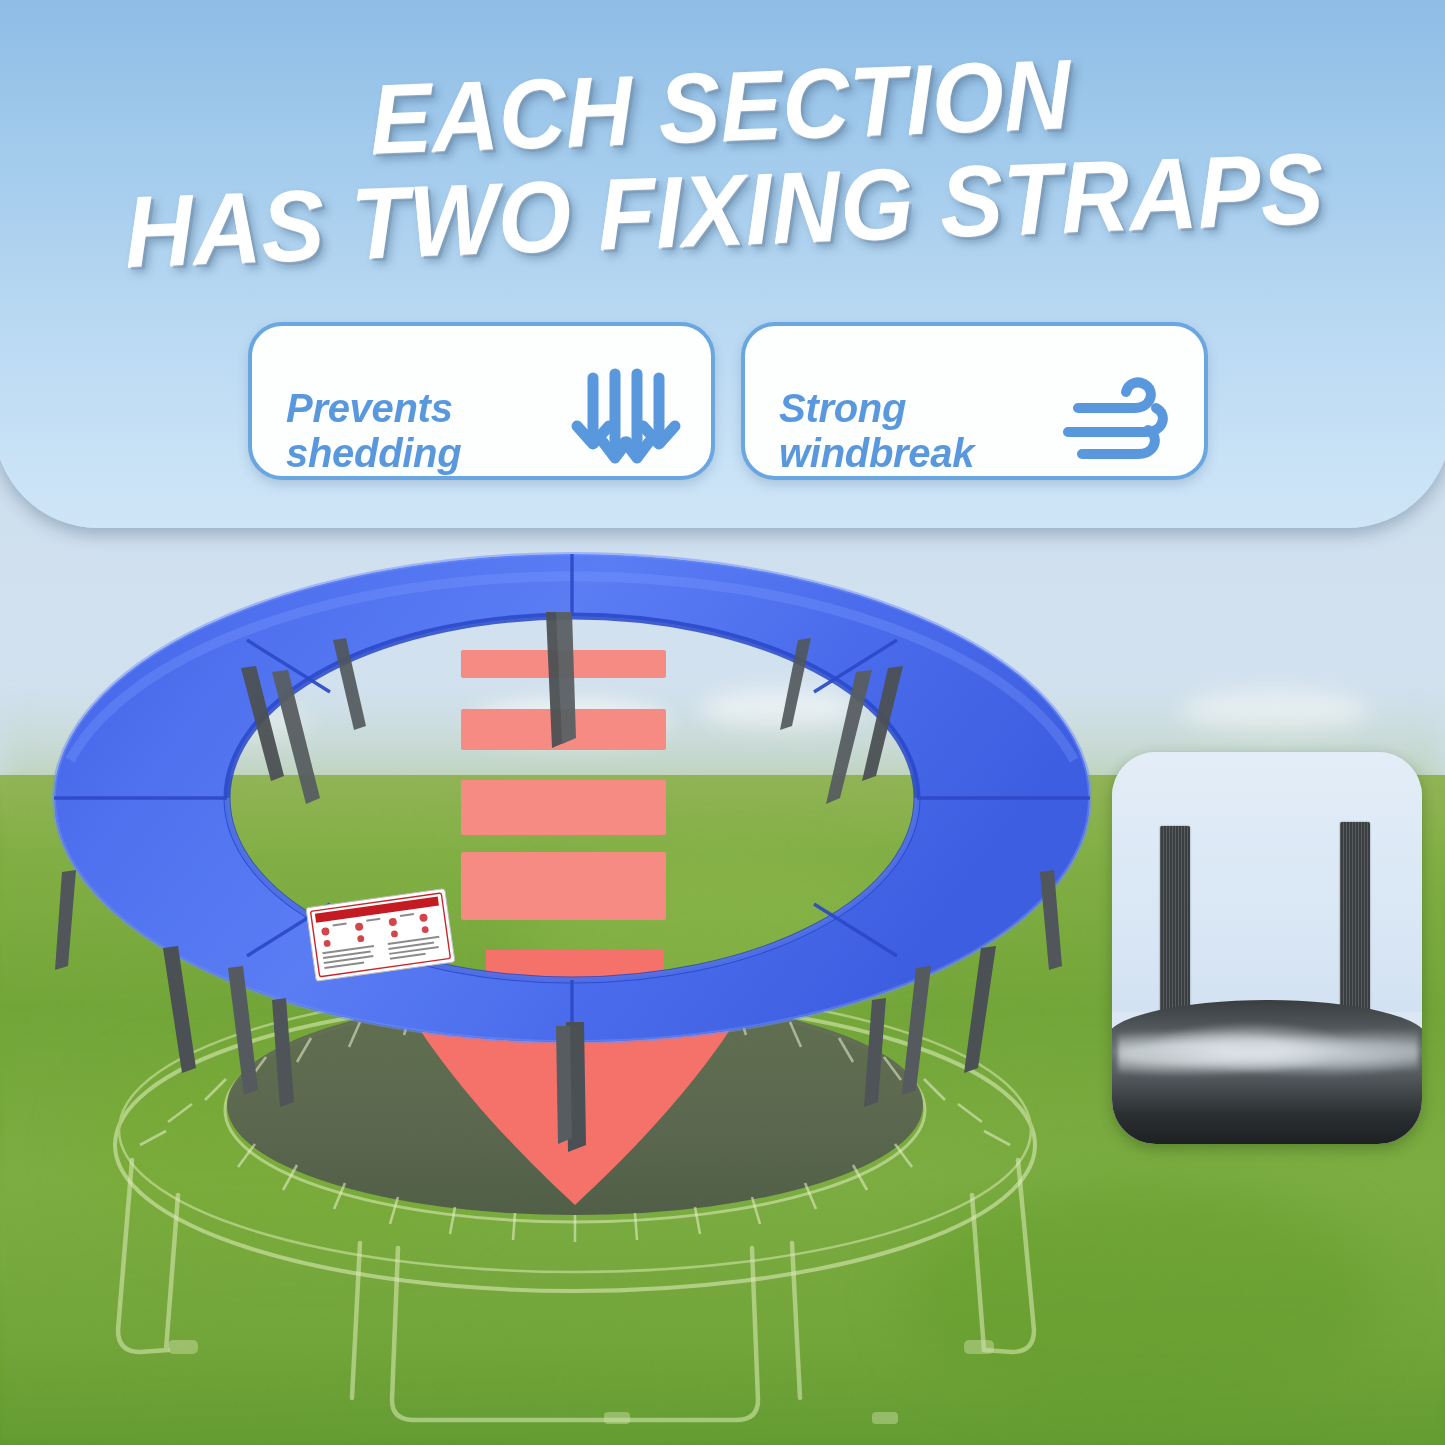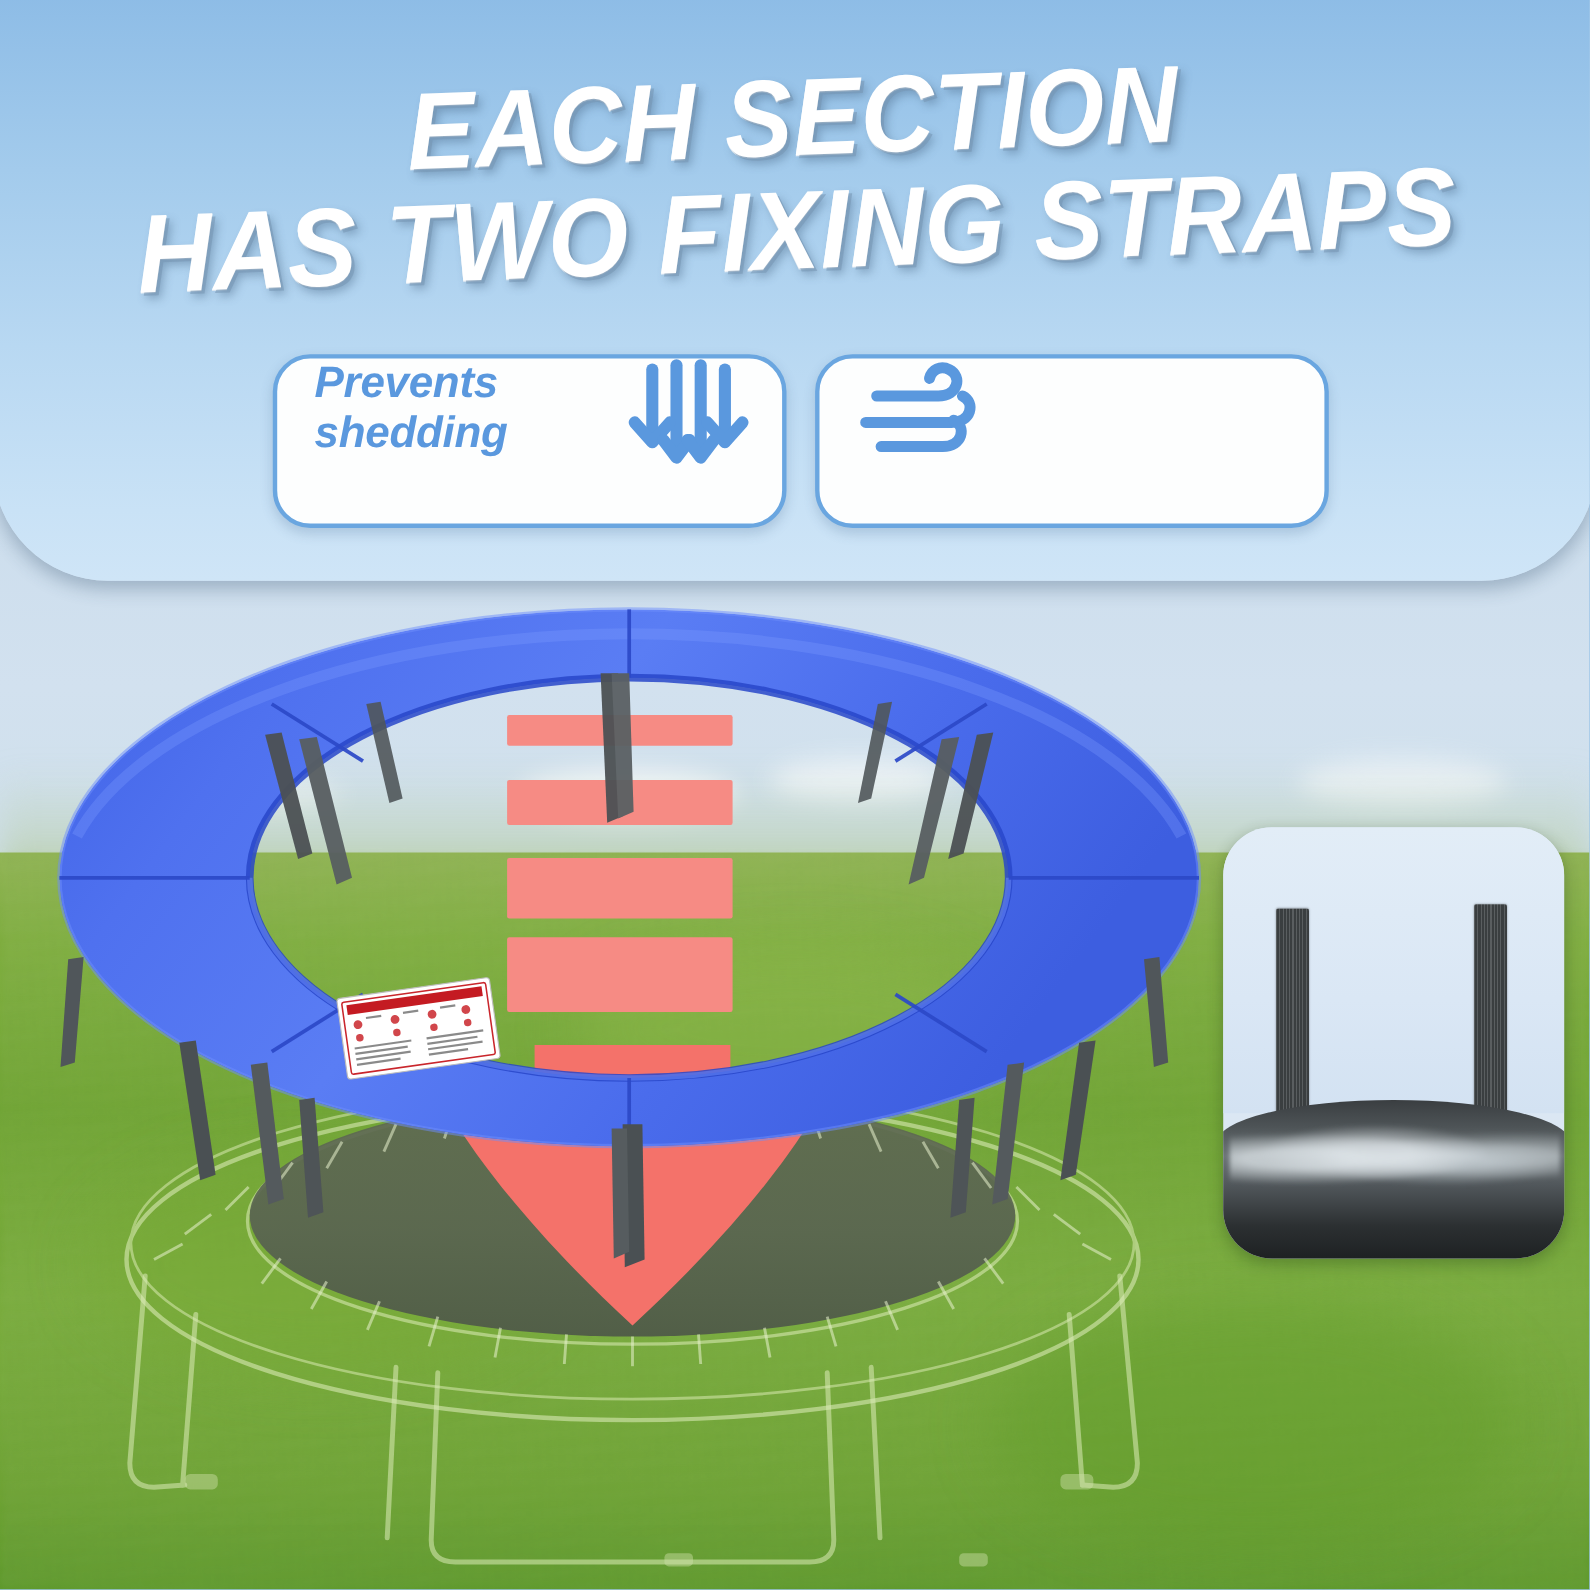--- a/index.html
+++ b/index.html
@@ -64,21 +64,21 @@
       0 1px 0 rgba(255,255,255,.9);
   }
   .headline-line.l2{ font-size:101px; }
 
   
   .badges {
     position:absolute; left:248px; top:322px; width:960px; height:158px;
     display:flex; gap:26px; align-items:stretch;
   }
   .badge {
-    flex:1 1 0; display:flex; align-items:flex-start; justify-content:space-between;
+    flex:1 1 0; display:flex; align-items:flex-end; justify-content:space-between;
     background:#fdfefe; border:4px solid #6aa6e0; border-radius:34px;
     padding:0 26px 0 34px;
     box-shadow:0 5px 11px rgba(60,95,135,.22);
   }
   .badge-label {
     color:#5a98de; font-weight:bold; font-style:italic;
     font-size:40px; line-height:1.12; letter-spacing:-.3px;
     white-space:pre-line;
   }
   .badge-icon { flex:0 0 auto; display:flex; align-items:center; justify-content:center; }
@@ -388,20 +388,22 @@
             <path d="M8,58 L24,76 L40,58"></path>
             <path d="M74,58 L90,76 L106,58"></path>
             <path d="M34,74 L46,90 L58,74"></path>
             <path d="M56,74 L68,90 L80,74"></path>
           </g>
         </svg>
       </span>
     </div>
 
     <div class="badge">
+      <span class="badge-label">Strong
+windbreak</span>
       <span class="badge-icon">
         <svg width="118" height="102" viewBox="0 0 118 102">
           <g fill="none" stroke="#5a98de" stroke-width="10" stroke-linecap="round" stroke-linejoin="round">
             <path d="M18,34 L74,34 C92,34 96,16 84,10 C76,6 68,10 66,18"></path>
             <path d="M8,58 L86,58 C104,58 108,40 96,34"></path>
             <path d="M22,80 L78,80 C96,80 100,62 88,56"></path>
           </g>
         </svg>
       </span>
     </div>

